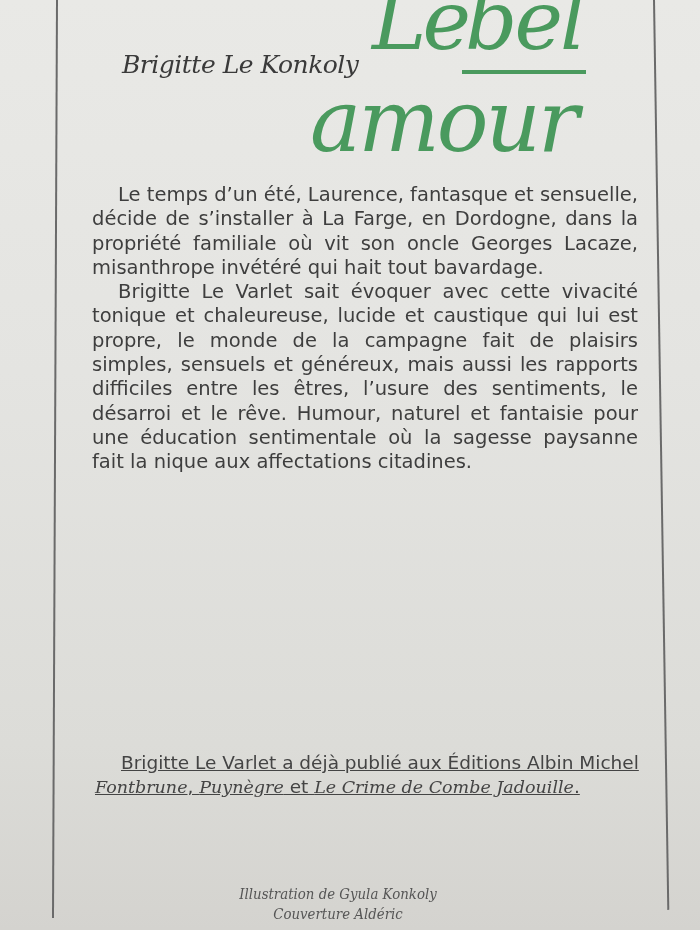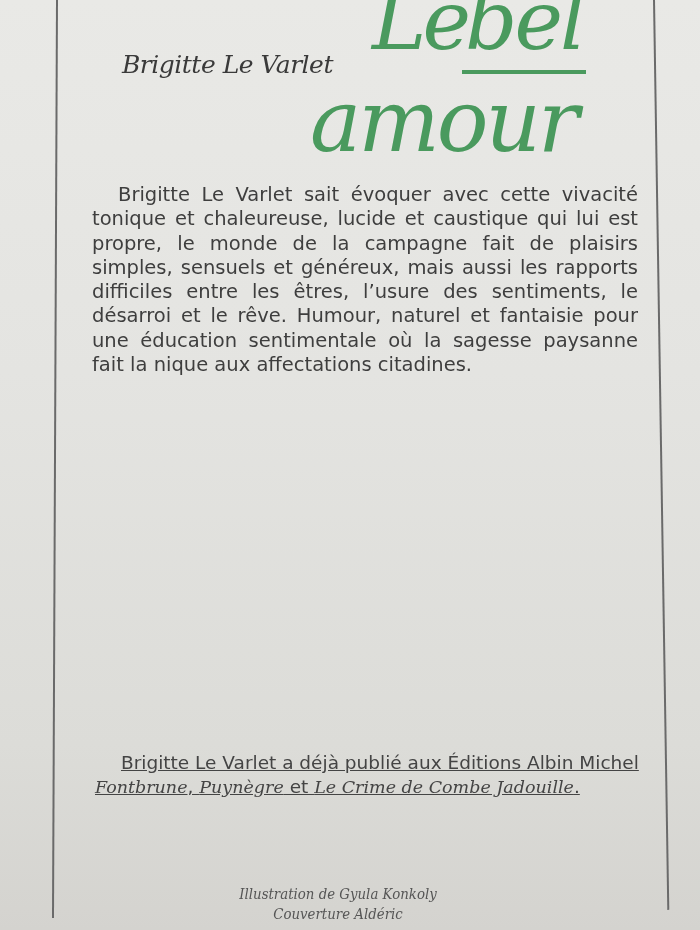--- a/index.html
+++ b/index.html
@@ -128,28 +128,29 @@
     .credits div {
       transform: scaleX(0.92);
     }
   </style>
 </head>
 <body>
 
 <div class="rule-left"></div>
 <div class="rule-right"></div>
 
-<div class="author-top">Brigitte Le Varlet</div>
+<div class="author-top">Brigitte Le Konkoly</div>
 
 <div class="title title-le">Le</div>
 <div class="title title-bel">bel</div>
 <div class="title-bar"></div>
 <div class="title title-amour">amour</div>
 
 <div class="blurb">
+  <p>Le temps d’un été, Laurence, fantasque et sensuelle, décide de s’installer à La Farge, en Dordogne, dans la propriété familiale où vit son oncle Georges Lacaze, misanthrope invétéré qui hait tout bavardage.</p>
   <p class="gap">Brigitte Le Varlet sait évoquer avec cette vivacité tonique et chaleureuse, lucide et caustique qui lui est propre, le monde de la campagne fait de plaisirs simples, sensuels et généreux, mais aussi les rapports difficiles entre les êtres, l’usure des sentiments, le désarroi et le rêve. Humour, naturel et fantaisie pour une éducation sentimentale où la sagesse paysanne fait la nique aux affectations citadines.</p>
 </div>
 
 <div class="bibliography">
   <p><span>Brigitte Le Varlet a déjà publié aux Éditions Albin Michel </span><span class="work">Fontbrune</span><span>, </span><span class="work">Puynègre</span><span> et </span><span class="work">Le Crime de Combe Jadouille</span><span>.</span></p>
 </div>
 
 <div class="credits">
   <div>Illustration de Gyula Konkoly</div>
   <div>Couverture Aldéric</div>

